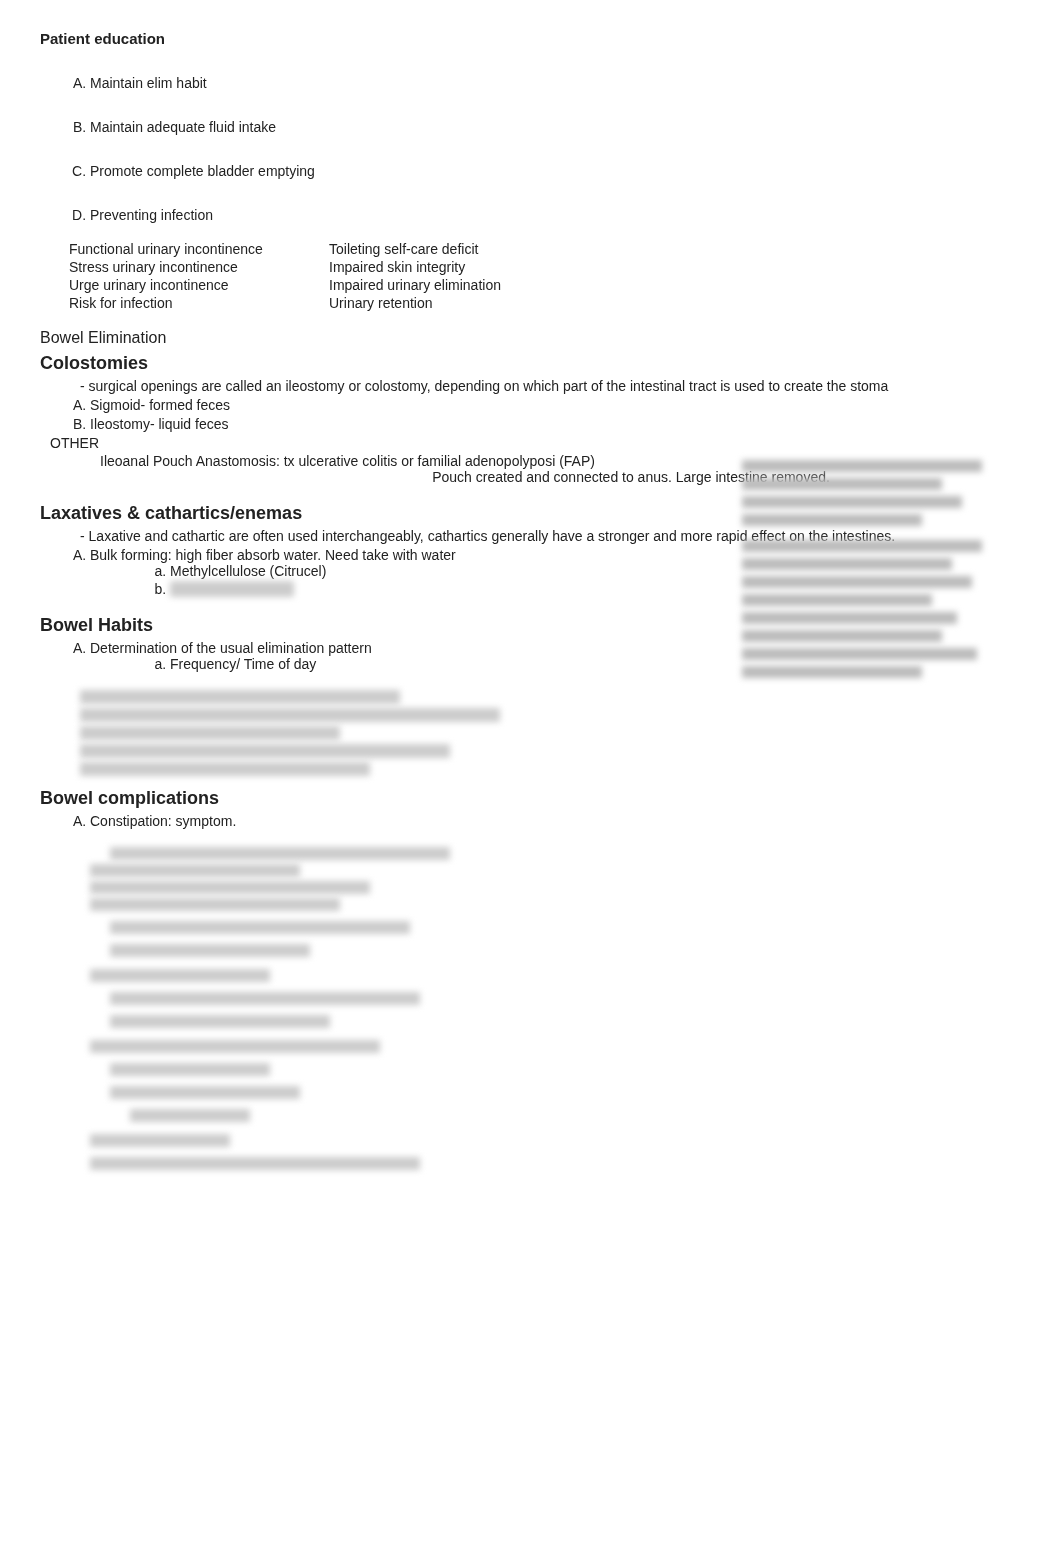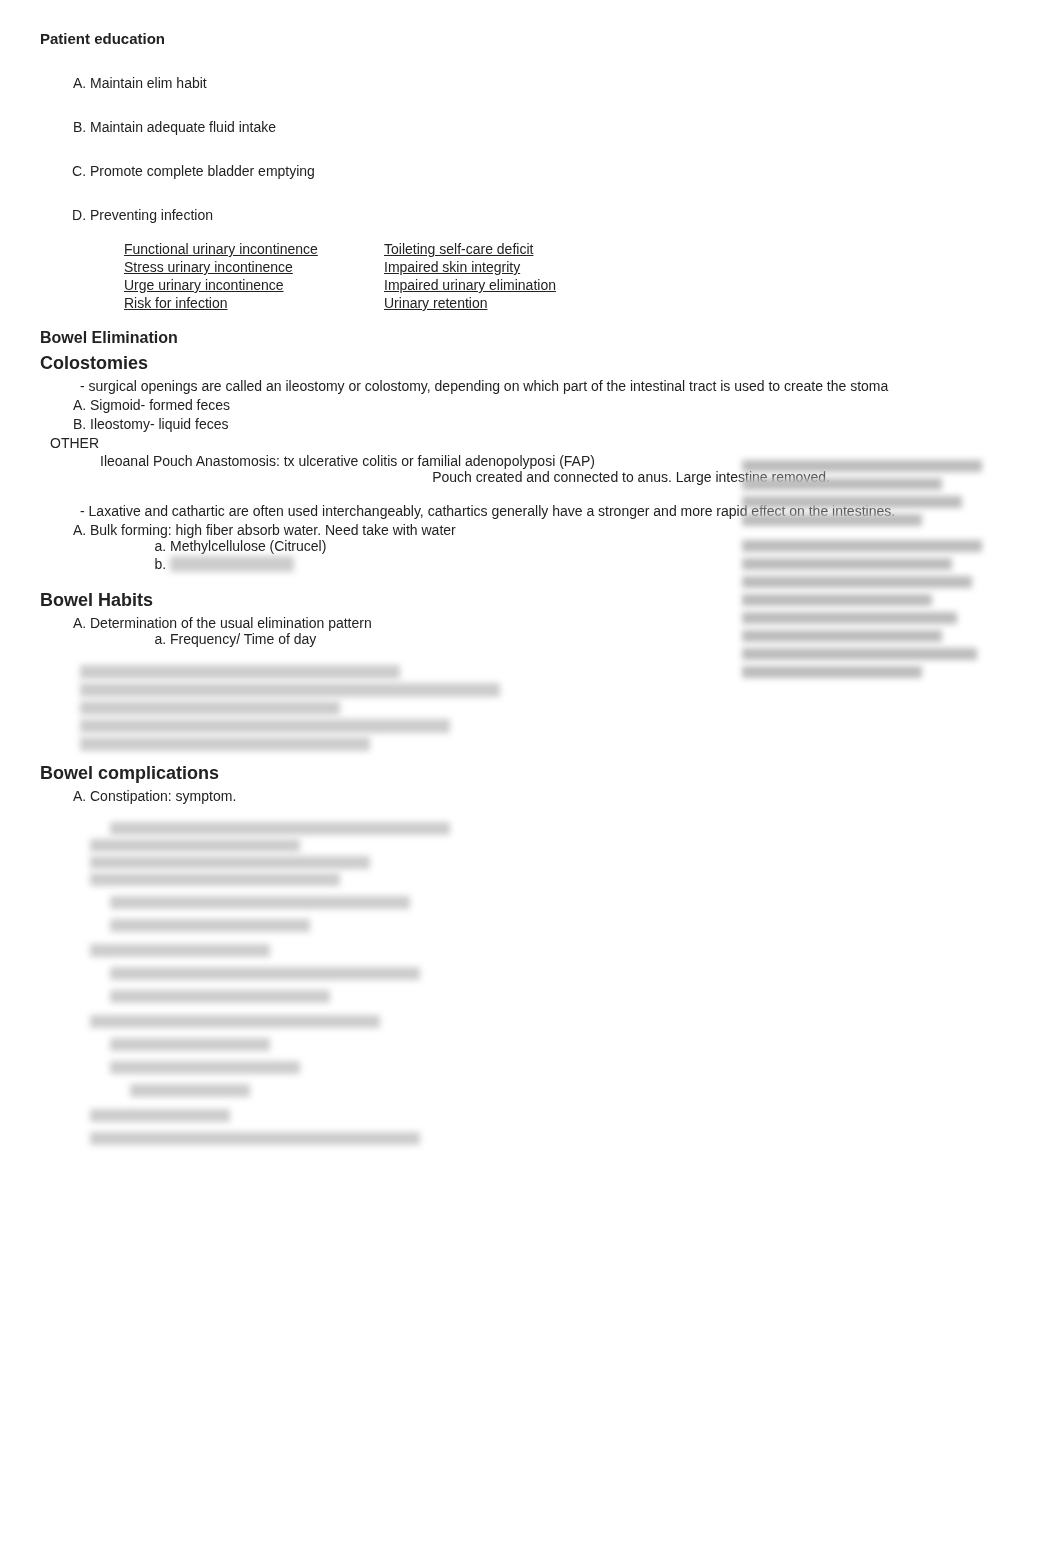--- a/index.html
+++ b/index.html
@@ -7,29 +7,29 @@
       font-family: Arial, sans-serif;
       font-size: 14px;
       color: #222;
       background: #fff;
       padding: 30px 40px;
       max-width: 1062px;
       min-height: 1556px;
     }
     .section { margin-bottom: 18px; }
     .section-title { font-weight: bold; font-size: 15px; margin-bottom: 4px; }
-    .section-title-large { font-weight: bold; font-size: 16px; margin-bottom: 4px; border-bottom: none; }
+    .section-title-large { font-weight: normal; font-size: 16px; margin-bottom: 4px; border-bottom: none; }
     .list-item { margin-bottom: 2px; margin-top: 28px; }
     .alpha-list { list-style-type: upper-alpha; margin-left: 50px; }
     .alpha-list li { margin-bottom: 3px; }
     .lower-alpha-list { list-style-type: lower-alpha; margin-left: 80px; }
     .lower-alpha-list li { margin-bottom: 2px; }
     .dash-item { margin-left: 40px; margin-bottom: 3px; }
     .dash-item::before { content: "- "; }
-    .table-like { margin-left: 84px; margin-bottom: 6px; text-decoration: underline; }
+    .table-like { margin-left: 29px; margin-bottom: 6px; }
     .table-row { display: flex; gap: 0; margin-bottom: 2px; }
     .table-col1 { width: 260px; }
     .table-col2 { width: 260px; }
     .blurred {
       filter: blur(3px);
       color: #999;
       background: #ccc;
       border-radius: 2px;
       display: inline-block;
     }
@@ -97,20 +97,21 @@
       <li>
         <span>Ileostomy- liquid feces</span>
       </li>
     </ol>
     <div class="OTHER">OTHER</div>
     <div style="margin-left:60px;">Ileoanal Pouch Anastomosis: tx ulcerative colitis or familial adenopolyposi (FAP)</div>
     <div class="centered-text">Pouch created and connected to anus. Large intestine removed.</div>
   </div>
 
   <div class="section">
+    <div class="sub-section-title">Laxatives &amp; cathartics/enemas</div>
     <div class="dash-item">Laxative and cathartic are often used interchangeably, cathartics generally have a stronger and more rapid effect on the intestines.</div>
     <ol class="alpha-list">
       <li>
         <span>Bulk forming: high fiber absorb water. Need take with water</span>
         <ol class="lower-alpha-list">
           <li>
             <span>Methylcellulose (Citrucel)</span>
           </li>
           <li>
             

